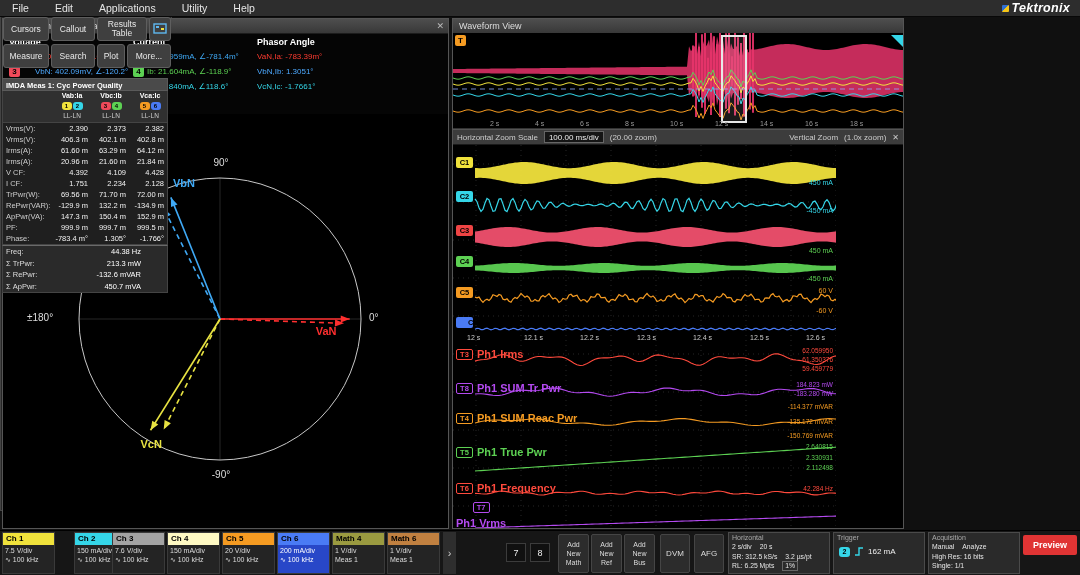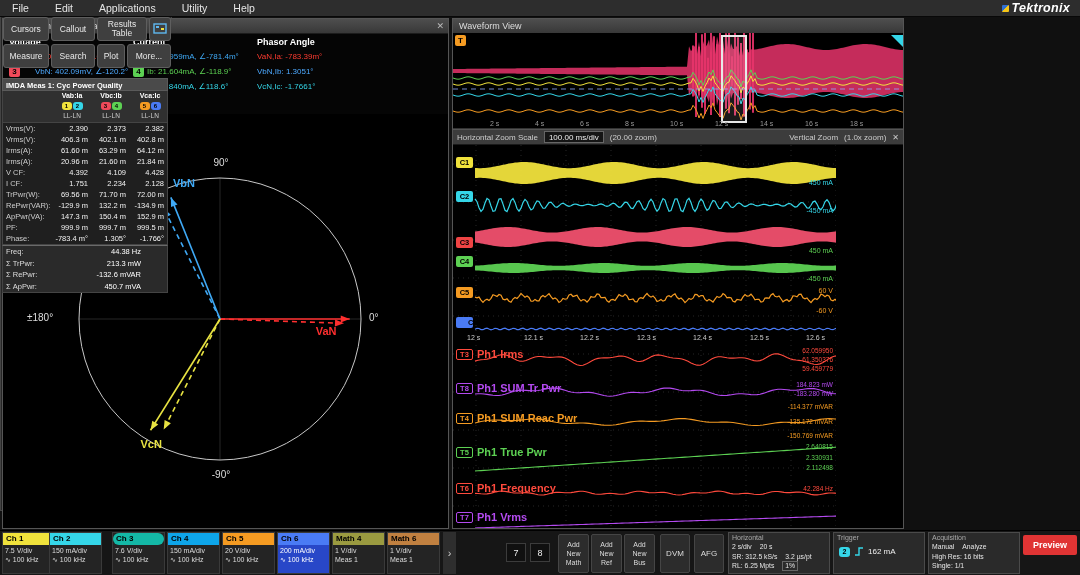--- a/index.html
+++ b/index.html
@@ -274,21 +274,21 @@
           <polyline points="22,184.24249468539657 24,183.2899463731348 26,183.51613374207497 28,184.5455708960545 30,184.66932451082886 32,183.68195545350287 34,183.2225612434049 36,184.0537664580204 38,184.79571581910227 40,184.2167246306463 42,183.27795631343184 44,183.5378279644434 46,184.56493556574426 48,184.65421300362115 50,183.65745386440307 52,183.22934382042098 54,184.080573677594 56,184.79804593512625 58,184.19070949739913 60,183.26678276166749 62,183.56004482435173 64,184.58366138991428 66,184.6383616933781 68,183.6333396364066 70,183.23699787779242 72,184.10728978211654 74,184.79947359766504 76,184.16447870432208 78,183.25643835321807 80,183.58275919833048 82,184.60172719285958 84,184.621788505221 86,183.60964003858166 88,183.24551476008918 90,184.13388456024225 92,184.7999971922765 94,184.13806191395665 96,183.2469347858406 98,183.6059454003069 100,184.6191125452463 102,184.60451218059154 104,183.58638187112078 106,183.25488483617377 108,184.16032793782486 110,184.79961612686458 112,184.1114889991754 114,183.23828280644472 116,183.62957721065143 118,184.63579778721385 120,184.58655225605864 122,183.5635914350341 124,183.26509751009246 126,184.18659001192617 128,184.79833083234917 130,184.08479000940093 132,183.23049219893954 134,183.6536279058277 136,184.65176405060677 138,184.56792904122574 140,183.54129450240765 142,183.27614123305744 144,184.21264108463131 146,184.79614276217853 148,184.0579951366251 150,183.22357177317002 152,183.67807028861213 154,184.6669932803114 156,184.54866359576425 158,183.51951628725945 160,183.28800351650654 162,184.23845169663176 164,184.79305439068588 166,184.031134681267 168,183.21752935495422 170,183.70287671884952 172,184.68146825467318 174,184.52877770559851 176,183.49828141702667 178,183.3006709462256 180,184.263992660539 182,184.78906921029127 184,184.0042390179085 186,183.21237177723393 188,183.7280191447092 190,184.6951726049714 192,184.5082938582698 194,183.47761390471632 196,183.31412919751784 198,184.2892350938905 200,184.78419172755224 202,183.97733856094564 204,183.20810487234758 206,183.75346913440697 208,184.70809083392928 210,184.48723521750662 212,183.4575371217507 214,183.3283630514024 216,184.31415045181058 218,184.7784274580677 220,183.95046373019517 222,183.20473346543494 224,183.77919790835645 226,184.72020833323893 228,184.46562559703068 230,183.43807377153811 232,183.34335641182454 234,184.33871055929 236,184.77178292024078 238,183.92364491649505 240,183.20226136898074 242,183.80517637171394 244,184.7315114000808 246,184.4434894336274 248,183.4192458637994 250,183.35909232385757 252,184.36288764304706 254,184.76426562790746 256,183.8969124473375 258,183.20069137850328 260,183.83137514727986 262,184.74198725261905 264,184.4208517595123 266,183.4010746896786 268,183.37555299287578 270,184.38665436293437 272,184.75588408183995 274,183.87029655257385 276,183.2000252693934 278,183.85776460871895 280,184.75162404445595 282,184.39773817402366 284,183.38358079766638 286,183.39271980467737 288,184.40998384285587 290,184.74664776013356 292,183.8438273302297 294,183.2002637949065 296,183.88431491406308 298,184.76041087802776 300,184.3741748146742 302,183.36678397036306 304,183.41057334653374 306,184.43284970115914 308,184.73656710748875 310,183.81753471246918 312,183.20140668531107 314,183.910996039457 316,184.76833781692832 318,184.35018832759403 320,183.350703202108 322,183.429093429142 324,184.45522608046855 326,184.7256535233998 328,183.79144843174694 330,183.20345264819352 332,183.93777781311044 334,184.77539589714524 336,184.32580583739824 338,183.33535667750036 340,183.44825910945576 342,184.47708767692555 344,184.71391934926413 346,183.76559798718569 348,183.20639936991964 350,183.96462994941712 352,184.78157713719673 354,184.30105491651383 356,183.32076175083512 358,183.46804871436794 360,184.4984097688029 362,184.70137785442606 364,183.74001261121768 366,183.2102435182511 368,183.99152208320268 370,184.78687454715734 372,184.27596355399982 374,183.30693492647853 376,183.48843986521942 378,184.51916824446081 380,184.68804322117165 382,183.71472123652805 384,183.21498074611344 386,184.01842380406242 388,184.79128213656224 390,184.25056012389655 392,183.29389184020462 394,183.5094095031055 396,184.53933962961307 398,184.6739305286909 400,183.68975246333662 402,183.22060569651208 404,184.0453046907502 406,184.7947949211815 408,184.22487335313946 410,183.2816472415135 412,183.53093391495165 414,184.55890111387234 416,184.65905573602564 418,183.66513452705624 420,183.22711200858998 422,184.07213434558003 424,184.79740892865647 426,184.19893228907372 428,183.27021497695247 430,183.55298876032873 432,184.57783057654507 434,184.64343566402283 436,183.64089526636306 438,183.23449232482074 440,184.0988824288001 442,184.7991212029916 444,184.1727662666069 446,183.2596079744578" fill="none" stroke="#4a7bf5" stroke-width="1.2"></polyline>
           <polyline points="22,216.14420948634205 25,215.31421528790187 28,214.81856240079344 31,214.49810398401797 34,214.10986498329405 37,213.45193831647745 40,212.47027409191605 43,211.30341934387113 46,210.24567177541098 49,209.64126671799295 52,209.74968605256427 55,210.6343075331273 58,212.11863334431868 61,213.82920586532742 64,215.31159774711895 67,216.17805542396152 70,216.23313065556997 73,215.53166547929644 76,214.3487648983482 79,213.07427369237516 82,212.07224313102768 85,211.5583020788726 88,211.5400733466679 91,211.84088277412863 94,212.1946281425311 97,212.37228389306483 100,212.28864063912067 103,212.04604719567027 106,211.89693879568023 109,212.13910446258794 112,212.98451146925527 115,214.4536384686965 118,216.3382904844589 121,218.2501373883951 124,219.73955120596003 127,220.44223141761893 130,220.20001056127353 133,219.11143085018975 136,217.49372081152737 139,215.770780841672 142,214.3291566329068 145,213.39534216739406 148,212.97884595907226 151,212.8997722980241 154,212.88711970065754 157,212.7070889231929 160,212.26972793373315 163,211.67137046403633 166,211.15595505890863 169,211.01049643556973 172,211.43625095542166 175,212.44728028693868 178,213.83818076219708 181,215.23646305134767 184,216.22249980697217 187,216.473619509027 190,215.87896932183872 193,214.58209537639442 196,212.9349287801533 199,211.3798633906182 202,210.30330841640247 205,209.9143443855057 208,210.19204842773908 211,210.91859430521845 214,211.78254466567483 217,212.51036226764725 220,212.97414628670444 223,213.23370929226402 226,213.49736306871148 229,214.0179852491249 232,214.96662220985175 235,216.33509561158573 238,217.9082198954298 241,219.31944548654138 244,220.17131087482437 247,220.17651068228008 250,219.266560137707 253,217.6264455408234 256,215.6410253017026 259,213.77188804035023 262,212.40933574800698 265,211.75325217096176 268,211.76539704650716 271,212.20845635851612 274,212.75440091528 277,213.11888710807844 280,213.16940147748448 283,212.96596781191923 286,212.7201214355575 289,212.69007998469453 292,213.05513975539728 295,213.8205997745615 298,214.79275393856656 301,215.63621558748028 304,215.99356208457806 307,215.62247436353172 310,214.4978209486417 313,212.8385734567509 316,211.04737691602503 319,209.5834080540706 322,208.81432014230595 325,208.90098121445848 328,209.75634118480863 331,211.0918396276615 334,212.53195368207201 337,213.75229733394457 340,214.5886855527833 343,215.07672782107724 346,215.4090421826244 349,215.82942236957905 352,216.50780182849928 355,217.44719553308522 358,218.46114987785447 361,219.23248961737477 364,219.4320416343807 367,218.85196240639436 370,217.50164423185885 373,215.62759039169384 376,213.64708267934532 379,212.01808023327067 382,211.0921150160179 385,211.00366263595515 388,211.63596908401772 391,212.67473141463915 394,213.72825346747675 397,214.46820733035432 400,214.73821841421267 403,214.59070273074784 406,214.240554333636 409,213.9565261716905 412,213.93505387013002 415,214.20766244055193 418,214.6195551898711 421,214.88878132023046 424,214.72343698512952 427,213.95104681061346 430,212.60865953605477 433,210.95652965745677 436,209.40712303838723 439,208.39354736116798 442,208.2249593727707 445,208.98201625125807" fill="none" stroke="#ff4a3d" stroke-width="1.1"></polyline>
           <polyline points="22,248.99762933926385 25,248.77296662819245 28,248.7577090185769 31,248.98112526999662 34,249.39633226526348 37,249.89200317701562 40,250.32082830184336 43,250.53748211637134 46,250.4364228523316 49,249.9798859335689 52,249.20892121777985 55,248.23463292462444 58,247.21181388559788 61,246.30164156065058 64,245.63288310222794 67,245.27143320173568 70,245.2058857822467 73,245.35275909005253 76,245.57999219206147 79,245.74268224401575 82,245.72191924986254 85,245.45679052550068 88,244.96137029001568 91,244.3223369599876 94,243.67779763710567 97,243.1826893122329 100,242.9695501857551 103,243.11464064177537 106,243.61803975264596 109,244.40279407500253 112,245.3333540423068 115,246.248631495878 118,247.0012972186369 121,247.49335502221217 124,247.6989815737935 127,247.66886616611725 130,247.51499604975456 133,247.37981158816012 136,247.39763420291817 139,247.65823620994124 142,248.18187481633865 145,248.91219196486918 148,249.72883076224855 151,250.47659626352004 154,251.00377191627587 157,251.1998662623515 160,251.023202413851 163,250.51134042218447 166,249.77168408419388 169,248.95465912273372 172,248.21627765443 175,247.67959762160322 178,247.4048599952904 181,247.37587144261943 184,247.50605971178888 187,247.6626171391018 190,247.70254010609403 193,247.51134173832315 196,247.03453301048148 199,246.29380735343676 202,245.38375757817118 205,244.44991043173192 208,243.65362185794223 211,243.1327240842735 214,242.96790179199385 217,243.16332230533067 220,243.6464234585476 223,244.28689407568513 226,244.93000481022685 229,245.43580256951725 232,245.7141972871546 235,245.74702304051308 238,245.59147820543237 241,245.36409566465835 244,245.20935588998293 247,245.26097002103748 250,245.60573050420288 253,246.25917727598383 256,247.15932311404933 259,248.18008721544152 262,249.16107062411203 265,249.94614729111493 268,250.42109904993558 271,250.54076317219264 274,250.33882632154928 277,249.91781042556744 280,249.4218315216945 283,248.99909053635068 286,248.7636611482649 289,248.7663112246825 292,248.98178736439988 295,249.3157941554979 298,249.62987945351676 301,249.7778722044206 304,249.64457203154052 307,249.17681025674892 310,248.39893787983684 313,247.40875472841574 316,246.3548680922619 319,245.4011927935048 322,244.687575661848 325,244.2965133087073 328,244.23438200734586 331,244.43190688562947 334,244.76370403433492 337,245.08187893525934 340,245.25509215718537 343,245.2031176704009 346,244.91807290959548 349,244.46689907285227 352,243.97444974614294 355,243.59148915683429 358,243.45574990831875 361,243.6559742560507 364,244.20811112304136 367,245.0497543094067 370,246.05427117821256 373,247.06106531140722 376,247.91431512624652 379,248.50037699486145 382,248.77438400876605 385,248.7693229202658 388,248.58533167977637 391,248.36199327298257 394,248.2407272360168 397,248.32689740268572 400,248.66132253535574 403,249.20847827146235 406,249.86442476812547 409,250.4824673834409 412,250.91003728163457 415,251.02741565660605 418,250.77844821909187 421,250.18542727683487 424,249.34434050033465 427,248.4016749003056 430,247.51865194878172 433,246.83196231471732 436,246.4209539638443 439,246.28958020418523 442,246.36765397134945 445,246.53103835949167" fill="none" stroke="#b44af0" stroke-width="1.1"></polyline>
           <polyline points="22,277.9244342999694 25,277.24460488561954 28,276.5759501931799 31,275.9783101885489 34,275.50075429158227 37,275.174797203679 40,275.0102442360427 43,274.99428177799854 46,275.0939414023716 49,275.26155978111177 52,275.4424071149196 55,275.58333166132746 58,275.64111599559914 61,275.589284668747 64,275.4223363138143 67,275.15676093314653 70,274.82868684025976 73,274.4885088675775 76,274.19330380885975 79,273.99817239196506 82,273.9478092994979 85,274.069569494634 88,274.36907534786036 91,274.8290283886896 94,275.4114090815007 97,276.06273998538757 100,276.72162829132935 103,277.32746201462464 106,277.8289613670983 109,278.191308979274 112,278.4007963559254 115,278.4662971292617 118,278.41735427510815 121,278.2991769013337 124,278.1653061465074 127,278.06905946949036 130,278.0550456468885 133,278.1520316424373 136,278.3682388530841 139,278.68978066582565 142,279.082480689722 145,279.4968024418832 148,279.87515305744677 151,280.1604660914244 154,280.3047753890279 157,280.2764923338201 160,280.06529250429793 163,279.6838758003872 166,279.1663326863318 169,278.5633579764733 172,277.9350261691289 175,277.3422077508461 178,276.83790928113433 181,276.4598308914569 184,276.2252514752455 187,276.12900185240744 190,276.14482213086933 193,276.22989105704625 196,276.33183870647713 199,276.3971809689222 202,276.3799009305403 205,276.2488804883709 208,275.9930586140853 211,275.62353461523844 214,275.1722941637548 217,274.68774376749 220,274.22771946294955 223,273.85101569163606 226,273.60870347987714 229,273.5365396449991 232,273.64960588915824 235,273.93998276062916 238,274.37780868934357 241,274.9155669231268 244,275.49495938839027 247,276.05533891846756 250,276.54243812854475 253,276.9160894727067 256,277.1557832538495 259,277.2632356976454 262,277.2615887779341 265,277.19136976687196 268,277.10382543764143 271,277.05264033411265 274,277.0852912928507 277,277.23534499720176 280,277.5168635622943 283,277.9217662887875 286,278.42055137280664 289,278.9662762586657 292,279.5012053338295 295,279.96513238789754 298,280.3041329637812 301,280.47843632075984 304,280.4682380410804 307,280.27658263657355 310,279.928884558297 313,279.469159857844 316,278.9535337396454 319,278.4419973555997 322,277.9896491500403 325,277.6387325372801 328,277.41266121418363 331,277.31292408302625 334,277.319328550624 337,277.39353894924164 340,277.48537139693684 343,277.5408919921194 346,277.5110940645562 349,277.35984301299237 352,277.0698871459367 355,276.64602340559884 358,276.1149342729456 361,275.5217123320164 364,274.92358679237947 367,274.3817869609891 370,273.9527580314786 373,273.6800425042416 376,273.58804134518846 379,273.6785875227474 382,273.93084309095303 385,274.304532795844 388,274.7460270784878 391,275.19636042318353 394,275.59998135570544 397,275.91292151855214 400,276.1091594751113 403,276.1842269585596 406,276.1555203115161 409,276.05927551607436 412,275.944667040673 415,275.86592335412655 418,275.87365039607397 421,276.0066737186756 424,276.2856324842141 427,276.7092956557058 430,277.2541620240626 433,277.8774125522494 436,278.52277994827836 439,279.1284620332574 442,279.63589818294406 445,279.9980980453981" fill="none" stroke="#f59b22" stroke-width="1.1"></polyline>
           <polyline points="22,326 25,325.8018867924528 28,325.60377358490564 31,325.4056603773585 34,325.20754716981133 37,325.00943396226415 40,324.811320754717 43,324.6132075471698 46,324.41509433962267 49,324.2169811320755 52,324.0188679245283 55,323.8207547169811 58,323.62264150943395 61,323.42452830188677 64,323.22641509433964 67,323.02830188679246 70,322.8301886792453 73,322.6320754716981 76,322.4339622641509 79,322.2358490566038 82,322.0377358490566 85,321.83962264150944 88,321.64150943396226 91,321.4433962264151 94,321.24528301886795 97,321.04716981132077 100,320.8490566037736 103,320.6509433962264 106,320.45283018867923 109,320.25471698113205 112,320.0566037735849 115,319.85849056603774 118,319.66037735849056 121,319.4622641509434 124,319.2641509433962 127,319.0660377358491 130,318.8679245283019 133,318.6698113207547 136,318.47169811320754 139,318.27358490566036 142,318.07547169811323 145,317.87735849056605 148,317.6792452830189 151,317.4811320754717 154,317.2830188679245 157,317.08490566037733 160,316.8867924528302 163,316.688679245283 166,316.49056603773585 169,316.29245283018867 172,316.0943396226415 175,315.89622641509436 178,315.6981132075472 181,315.5 184,315.3018867924528 187,315.10377358490564 190,314.9056603773585 193,314.70754716981133 196,314.50943396226415 199,314.311320754717 202,314.1132075471698 205,313.91509433962267 208,313.7169811320755 211,313.5188679245283 214,313.3207547169811 217,313.12264150943395 220,312.92452830188677 223,312.72641509433964 226,312.52830188679246 229,312.3301886792453 232,312.1320754716981 235,311.9339622641509 238,311.7358490566038 241,311.5377358490566 244,311.33962264150944 247,311.14150943396226 250,310.9433962264151 253,310.74528301886795 256,310.54716981132077 259,310.3490566037736 262,310.1509433962264 265,309.95283018867923 268,309.7547169811321 271,309.5566037735849 274,309.35849056603774 277,309.16037735849056 280,308.9622641509434 283,308.7641509433962 286,308.5660377358491 289,308.3679245283019 292,308.1698113207547 295,307.97169811320754 298,307.77358490566036 301,307.57547169811323 304,307.37735849056605 307,307.1792452830189 310,306.9811320754717 313,306.7830188679245 316,306.58490566037733 319,306.3867924528302 322,306.188679245283 325,305.99056603773585 328,305.79245283018867 331,305.5943396226415 334,305.39622641509436 337,305.1981132075472 340,305 343,304.8018867924528 346,304.60377358490564 349,304.4056603773585 352,304.20754716981133 355,304.00943396226415 358,303.811320754717 361,303.6132075471698 364,303.41509433962267 367,303.2169811320755 370,303.0188679245283 373,302.8207547169811 376,302.62264150943395 379,302.42452830188677 382,302.22641509433964 385,302.02830188679246 388,301.8301886792453 391,301.6320754716981 394,301.4339622641509 397,301.2358490566038 400,301.0377358490566 403,300.83962264150944 406,300.64150943396226 409,300.4433962264151 412,300.2452830188679 415,300.04716981132077 418,299.8490566037736 421,299.6509433962264 424,299.45283018867923 427,299.2547169811321 430,299.0566037735849 433,298.85849056603774 436,298.66037735849056 439,298.4622641509434 442,298.2641509433962 445,298.0660377358491" fill="none" stroke="#5dd153" stroke-width="1.1"></polyline>
           <polyline points="22,348.3487741802593 25,348.5270645742661 28,348.8237350046635 31,349.0126116393754 34,348.89734072598 37,348.40918813967534 40,347.6472873993264 43,346.84228461487044 46,346.25936101762875 49,346.0843818860543 52,346.34471827272097 55,346.9005418667107 58,347.5102990638355 61,347.9403005394826 64,348.0683551091515 67,347.9342722853355 70,347.714519546834 73,347.6331454170075 76,347.85032617316784 79,348.3801754064757 82,349.0760647088933 85,349.6907671581406 88,349.9844103499704 91,349.83122314564935 94,349.2764557888774 97,348.5174769946951 100,347.81756585895 103,347.39154314669094 106,347.3151257517699 109,347.4989220452856 112,347.73833966791665 115,347.8159196752568 118,347.6086456794697 121,347.1505665807661 124,346.6216229778504 127,346.26747015377856 130,346.2868236747661 133,346.73788710073586 136,347.5068644939289 139,348.3533155709437 142,349.0120891605863 145,349.3057843277805 148,349.21692838790295 151,348.88750078297926 154,348.54663437237025 157,348.4001033606083 160,348.5325697210186 163,348.8675727467744 166,349.20365935209486 169,349.3100419742611 172,349.0377668353493 175,348.395127800528 178,347.5522968873419 181,346.7724424693298 184,346.30019895862625 187,346.2578711773676 190,346.5962719089264 193,347.12219263380234 196,347.5895794557109 199,347.81249896333844 202,347.74818267951974 205,347.51230307969627 208,347.31980319043316 211,347.3788035129346 214,347.78668660784643 217,348.4765317589343 220,349.23905928008963 223,349.8106731607818 226,349.9878800906923 229,349.71618491283425 232,349.1130967671166 235,348.41485997214426 238,347.87124502384637 241,347.63632537506237 244,347.7048446649587 247,347.9227900475461 250,348.06674236225416 253,347.9550557977723 256,347.5393519792111 259,346.93386130327264 262,346.3686653593494 265,346.0878336105695 268,346.23881119614896 271,346.80358762529755 274,347.6032367899113 277,348.3740192943844 280,348.88064687930705 283,349.015425641042 286,348.838535348678 289,348.5416682579633 292,348.3523026491778 295,348.4229882381232 298,348.7567774955856 301,349.2032646991336 304,349.52723069579037 307,349.51849995399596 310,349.0925869466719 313,348.3357600489421 316,347.47344132164136 319,346.7758294120242 322,346.44328945415896 325,346.5232923041975 328,346.896280360753 331,347.3363769388063 334,347.6187286415991 337,347.6240807629586 340,347.39261823056603 343,347.1024915295166 346,346.98307600168926 349,347.2030284329382 352,347.7848633105268 355,348.5857294376837 358,349.35382828945774 361,349.835309836281 364,349.883341837563 367,349.5199647498403 370,348.92281875948004 373,348.3430465179731 376,347.99199154435246 379,347.9484128783225 382,348.12838299821624 385,348.3312112106353 388,348.3398368832587 391,348.02914044109957 394,347.4319665665272 397,346.7320172799783 400,346.18629252017564 403,346.01209233300403 406,346.2899460857973 409,346.9267093986934 412,347.6957166060555 415,348.3357970569742 418,348.66419397839303 421,348.6522005838488 424,348.4294872733274 427,348.2157782905935 430,348.2117882980842 433,348.4999348916177 436,349.00079233127644 439,349.50563237785457 442,349.77043967191804 445,349.6284960688337" fill="none" stroke="#ff4a3d" stroke-width="1.1"></polyline>
           <polyline points="22,383 25,382.9009433962264 28,382.8018867924528 31,382.70283018867923 34,382.60377358490564 37,382.50471698113205 40,382.4056603773585 43,382.3066037735849 46,382.20754716981133 49,382.10849056603774 52,382.00943396226415 55,381.91037735849056 58,381.811320754717 61,381.7122641509434 64,381.6132075471698 67,381.5141509433962 70,381.41509433962267 73,381.3160377358491 76,381.2169811320755 79,381.1179245283019 82,381.0188679245283 85,380.9198113207547 88,380.8207547169811 91,380.72169811320754 94,380.62264150943395 97,380.52358490566036 100,380.42452830188677 103,380.32547169811323 106,380.22641509433964 109,380.12735849056605 112,380.02830188679246 115,379.9292452830189 118,379.8301886792453 121,379.7311320754717 124,379.6320754716981 127,379.5330188679245 130,379.4339622641509 133,379.33490566037733 136,379.2358490566038 139,379.1367924528302 142,379.0377358490566 145,378.938679245283 148,378.83962264150944 151,378.74056603773585 154,378.64150943396226 157,378.54245283018867 160,378.4433962264151 163,378.3443396226415 166,378.24528301886795 169,378.14622641509436 172,378.04716981132077 175,377.9481132075472 178,377.8490566037736 181,377.75 184,377.6509433962264 187,377.5518867924528 190,377.45283018867923 193,377.35377358490564 196,377.25471698113205 199,377.1556603773585 202,377.0566037735849 205,376.95754716981133 208,376.85849056603774 211,376.75943396226415 214,376.66037735849056 217,376.561320754717 220,376.4622641509434 223,376.3632075471698 226,376.2641509433962 229,376.16509433962267 232,376.0660377358491 235,375.9669811320755 238,375.8679245283019 241,375.7688679245283 244,375.6698113207547 247,375.5707547169811 250,375.47169811320754 253,375.37264150943395 256,375.27358490566036 259,375.17452830188677 262,375.07547169811323 265,374.97641509433964 268,374.87735849056605 271,374.77830188679246 274,374.6792452830189 277,374.5801886792453 280,374.4811320754717 283,374.3820754716981 286,374.2830188679245 289,374.1839622641509 292,374.08490566037733 295,373.9858490566038 298,373.8867924528302 301,373.7877358490566 304,373.688679245283 307,373.58962264150944 310,373.49056603773585 313,373.39150943396226 316,373.29245283018867 319,373.1933962264151 322,373.0943396226415 325,372.99528301886795 328,372.89622641509436 331,372.79716981132077 334,372.6981132075472 337,372.5990566037736 340,372.5 343,372.4009433962264 346,372.3018867924528 349,372.20283018867923 352,372.10377358490564 355,372.00471698113205 358,371.9056603773585 361,371.8066037735849 364,371.70754716981133 367,371.60849056603774 370,371.50943396226415 373,371.41037735849056 376,371.311320754717 379,371.2122641509434 382,371.1132075471698 385,371.0141509433962 388,370.91509433962267 391,370.8160377358491 394,370.7169811320755 397,370.6179245283019 400,370.5188679245283 403,370.4198113207547 406,370.3207547169811 409,370.22169811320754 412,370.12264150943395 415,370.02358490566036 418,369.92452830188677 421,369.82547169811323 424,369.72641509433964 427,369.62735849056605 430,369.52830188679246 433,369.4292452830189 436,369.3301886792453 439,369.2311320754717 442,369.1320754716981 445,369.0330188679245" fill="none" stroke="#b44af0" stroke-width="1.1"></polyline>
         </svg>
     <div class="wave-ch-badge" style="top: 12px; background: rgb(240, 226, 60);">C1</div>
         <div class="wave-ch-badge" style="top: 46px; background: rgb(53, 214, 232);">C2</div>
-        <div class="wave-ch-badge" style="top: 92px; background: #ef4444;">C3</div>
+        <div class="wave-ch-badge" style="top: 80px; background: #ef4444;">C3</div>
         <div class="wave-ch-badge" style="top: 111px; background: rgb(93, 209, 83);">C4</div>
         <div class="wave-ch-badge" style="top: 142px; background: rgb(245, 155, 34);">C5</div>
         <div class="wave-ch-badge" style="top: 172px; background: rgb(74, 123, 245); padding-left: 12px;">C6</div>
         <div class="trace-row" style="top: 202px;">
           <div class="trace-badge" style="border-color: rgb(255, 74, 61); color: rgb(255, 74, 61);">T3</div>
           <div class="trace-label" style="color: rgb(255, 74, 61);">Ph1 Irms</div>
         </div>
         <div class="trace-row" style="top: 236px;">
           <div class="trace-badge" style="border-color: rgb(180, 74, 240); color: rgb(180, 74, 240);">T8</div>
           <div class="trace-label" style="color: rgb(180, 74, 240);">Ph1 SUM Tr Pwr</div>
@@ -298,21 +298,21 @@
           <div class="trace-label" style="color: rgb(245, 155, 34);">Ph1 SUM Reac Pwr</div>
         </div>
         <div class="trace-row" style="top: 300px;">
           <div class="trace-badge" style="border-color: rgb(93, 209, 83); color: rgb(93, 209, 83);">T5</div>
           <div class="trace-label" style="color: rgb(93, 209, 83);">Ph1 True Pwr</div>
         </div>
         <div class="trace-row" style="top: 336px;">
           <div class="trace-badge" style="border-color: rgb(255, 74, 61); color: rgb(255, 74, 61);">T6</div>
           <div class="trace-label" style="color: rgb(255, 74, 61);">Ph1 Frequency</div>
         </div>
-        <div class="trace-row" style="top: 365px;">
+        <div class="trace-row" style="top: 357px; flex-direction: column;">
           <div class="trace-badge" style="border-color: rgb(180, 74, 240); color: rgb(180, 74, 240);">T7</div>
           <div class="trace-label" style="color: rgb(180, 74, 240);">Ph1 Vrms</div>
         </div>
         <div class="wave-time" style="left: 14px;">12 s</div>
         <div class="wave-time" style="left: 71px;">12.1 s</div>
         <div class="wave-time" style="left: 127px;">12.2 s</div>
         <div class="wave-time" style="left: 184px;">12.3 s</div>
         <div class="wave-time" style="left: 240px;">12.4 s</div>
         <div class="wave-time" style="left: 297px;">12.5 s</div>
         <div class="wave-time" style="left: 353px;">12.6 s</div>
@@ -529,36 +529,36 @@
         </div>
     </div>
     <div id="preview-btn">Preview</div>
   <div class="bb-ch" style="left: 2px;">
         <div class="bb-ch-head" style="background: rgb(240, 226, 60);">Ch 1</div>
         <div class="bb-ch-body">
           <div class="bb-line">7.5 V/div</div>
           <div class="bb-line wl">100 kHz</div>
         </div>
       </div>
-      <div class="bb-ch" style="left: 49px;">
+      <div class="bb-ch" style="left: 74px;">
         <div class="bb-ch-head" style="background: rgb(53, 214, 232);">Ch 2</div>
         <div class="bb-ch-body">
           <div class="bb-line">150 mA/div</div>
           <div class="bb-line wl">100 kHz</div>
         </div>
       </div>
       <div class="bb-ch" style="left: 112px;">
-        <div class="bb-ch-head" style="background: #14b8a6; border-radius: 6px;">Ch 3</div>
+        <div class="bb-ch-head" style="background: #a3a3a3;">Ch 3</div>
         <div class="bb-ch-body">
           <div class="bb-line">7.6 V/div</div>
           <div class="bb-line wl">100 kHz</div>
         </div>
       </div>
       <div class="bb-ch" style="left: 167px;">
-        <div class="bb-ch-head" style="background: #0ea5e9;">Ch 4</div>
+        <div class="bb-ch-head" style="background: #fef9c3;">Ch 4</div>
         <div class="bb-ch-body">
           <div class="bb-line">150 mA/div</div>
           <div class="bb-line wl">100 kHz</div>
         </div>
       </div>
       <div class="bb-ch" style="left: 222px;">
         <div class="bb-ch-head" style="background: rgb(245, 155, 34);">Ch 5</div>
         <div class="bb-ch-body">
           <div class="bb-line">20 V/div</div>
           <div class="bb-line wl">100 kHz</div>

